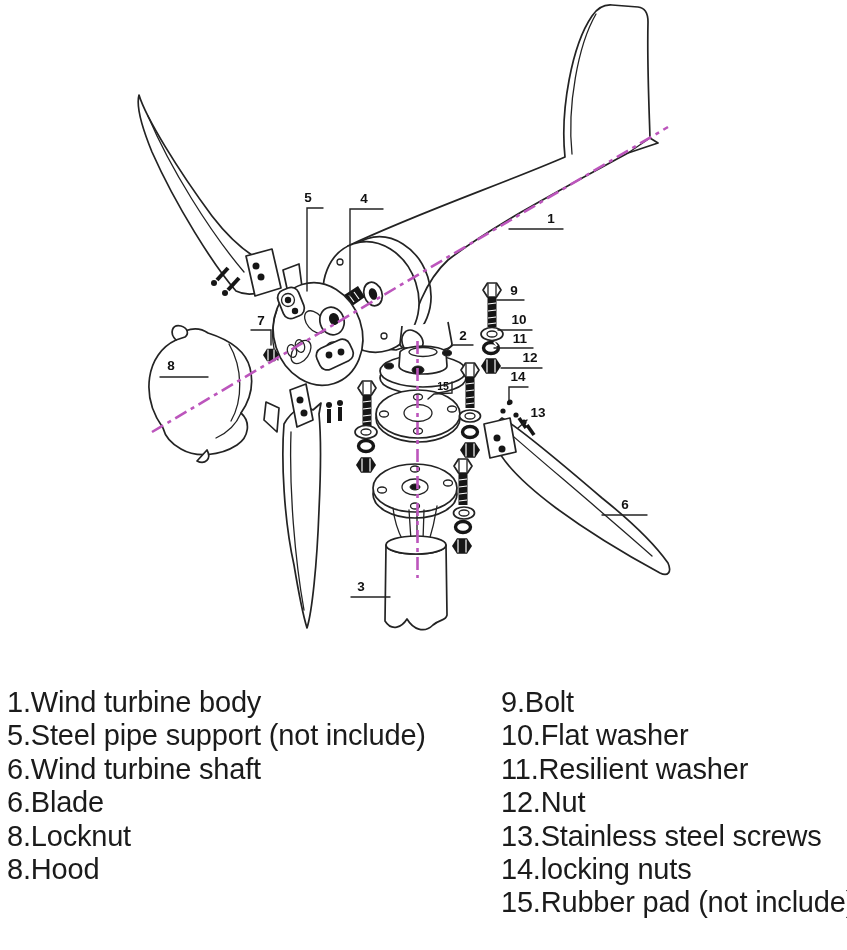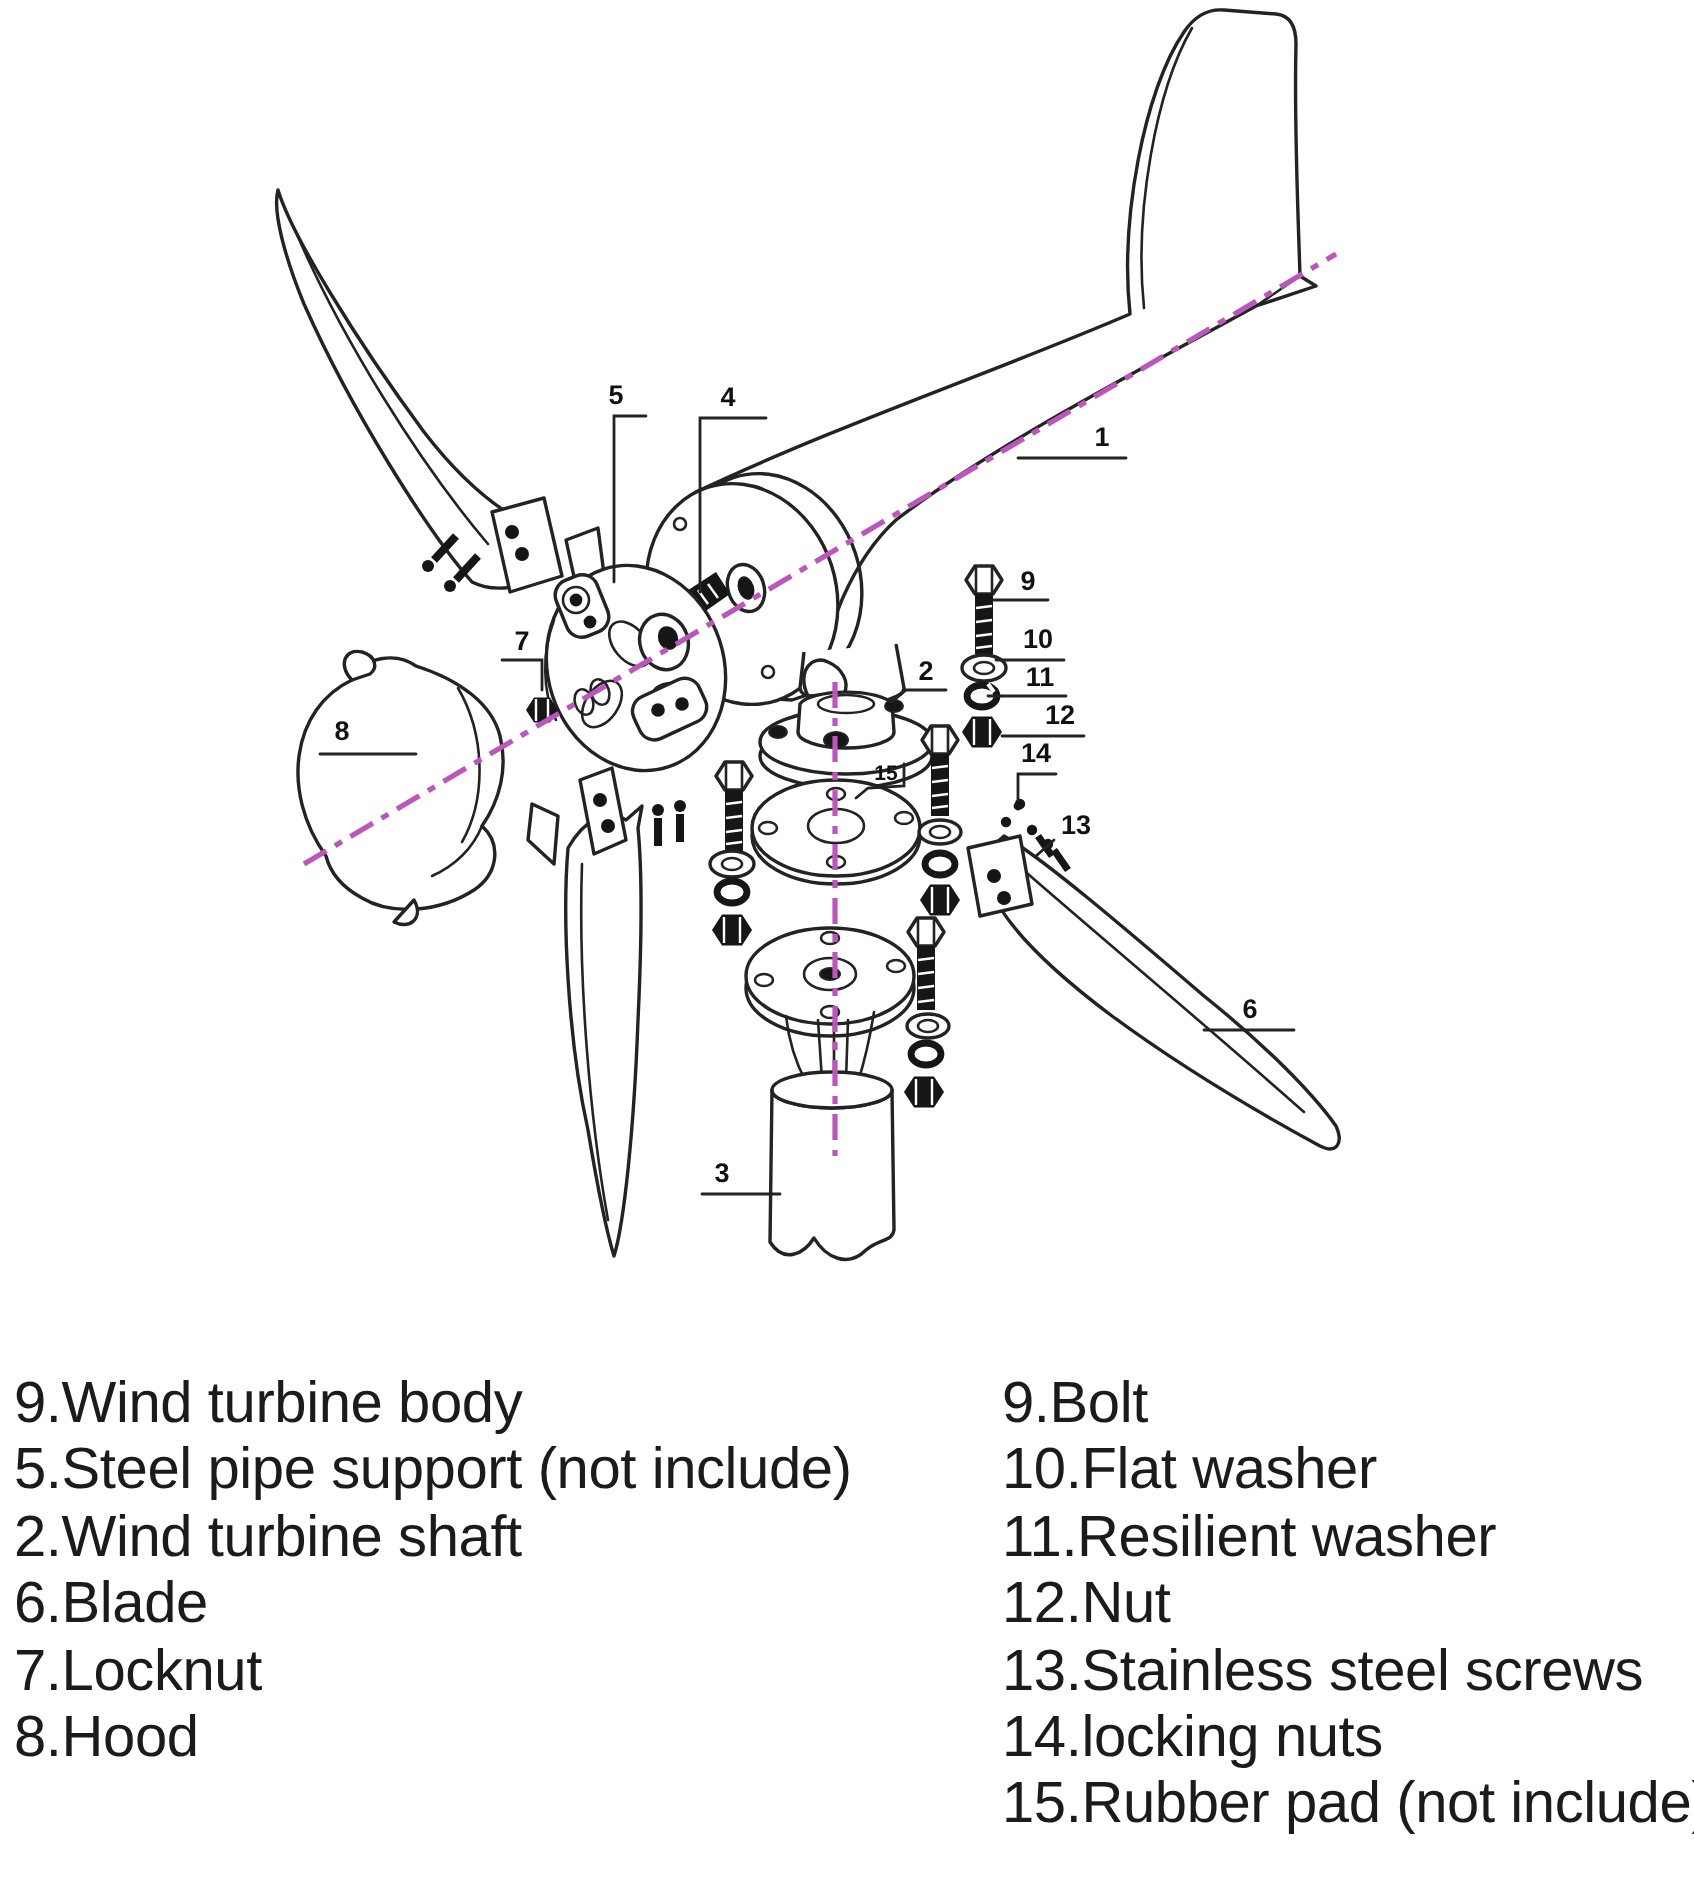--- a/index.html
+++ b/index.html
@@ -356,25 +356,25 @@
       <path class="cap" d="M 528 387 L 509 387 L 509 400"></path>
       <circle class="dk" cx="509" cy="403" r="2.2"></circle>
     </g>
     <g>
       <text class="numsm" x="443" y="390" text-anchor="middle">15</text>
       <path class="cap" d="M 452 382 L 452 393 L 434 394 L 428 399"></path>
     </g>
   </svg>
 
   <div class="legend-col legend-left">
-    <div class="row">9.Wind turbine body</div>
+    <div class="row">1.Wind turbine body</div>
     <div class="row">5.Steel pipe support (not include)</div>
-    <div class="row">2.Wind turbine shaft</div>
+    <div class="row">6.Wind turbine shaft</div>
     <div class="row">6.Blade</div>
-    <div class="row">7.Locknut</div>
+    <div class="row">8.Locknut</div>
     <div class="row">8.Hood</div>
   </div>
   <div class="legend-col legend-right">
     <div class="row">9.Bolt</div>
     <div class="row">10.Flat washer</div>
     <div class="row">11.Resilient washer</div>
     <div class="row">12.Nut</div>
     <div class="row">13.Stainless steel screws</div>
     <div class="row">14.locking nuts</div>
     <div class="row">15.Rubber pad (not include)</div>

